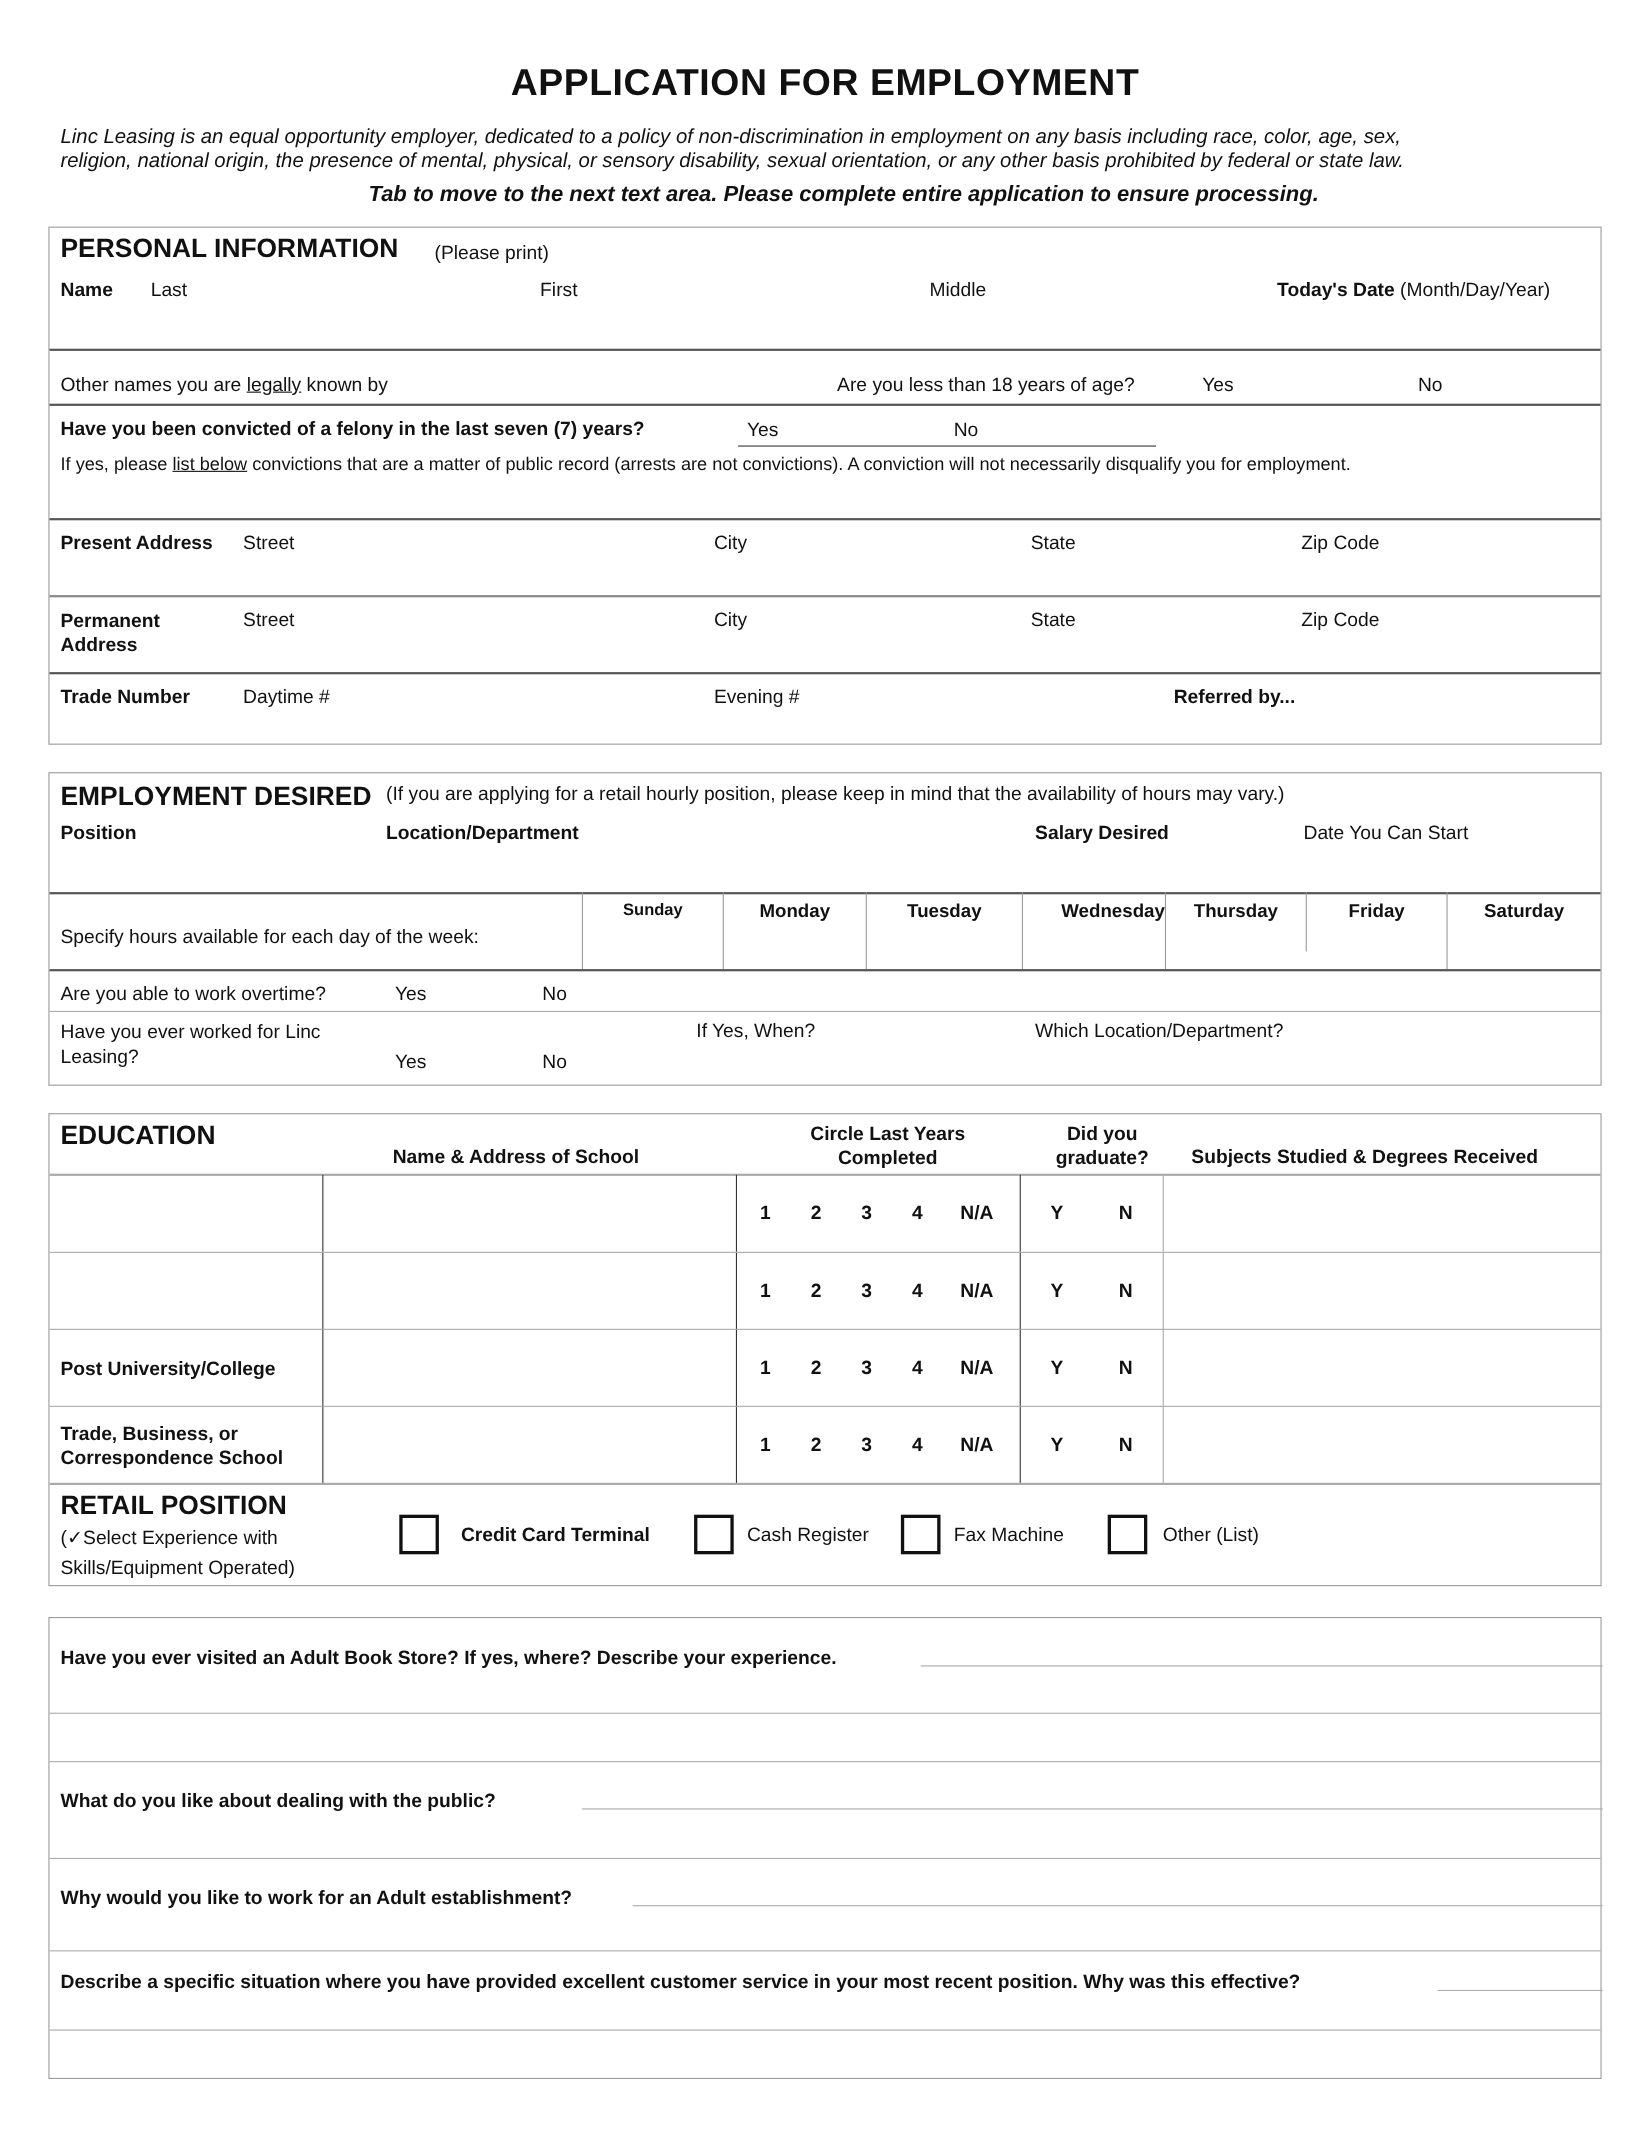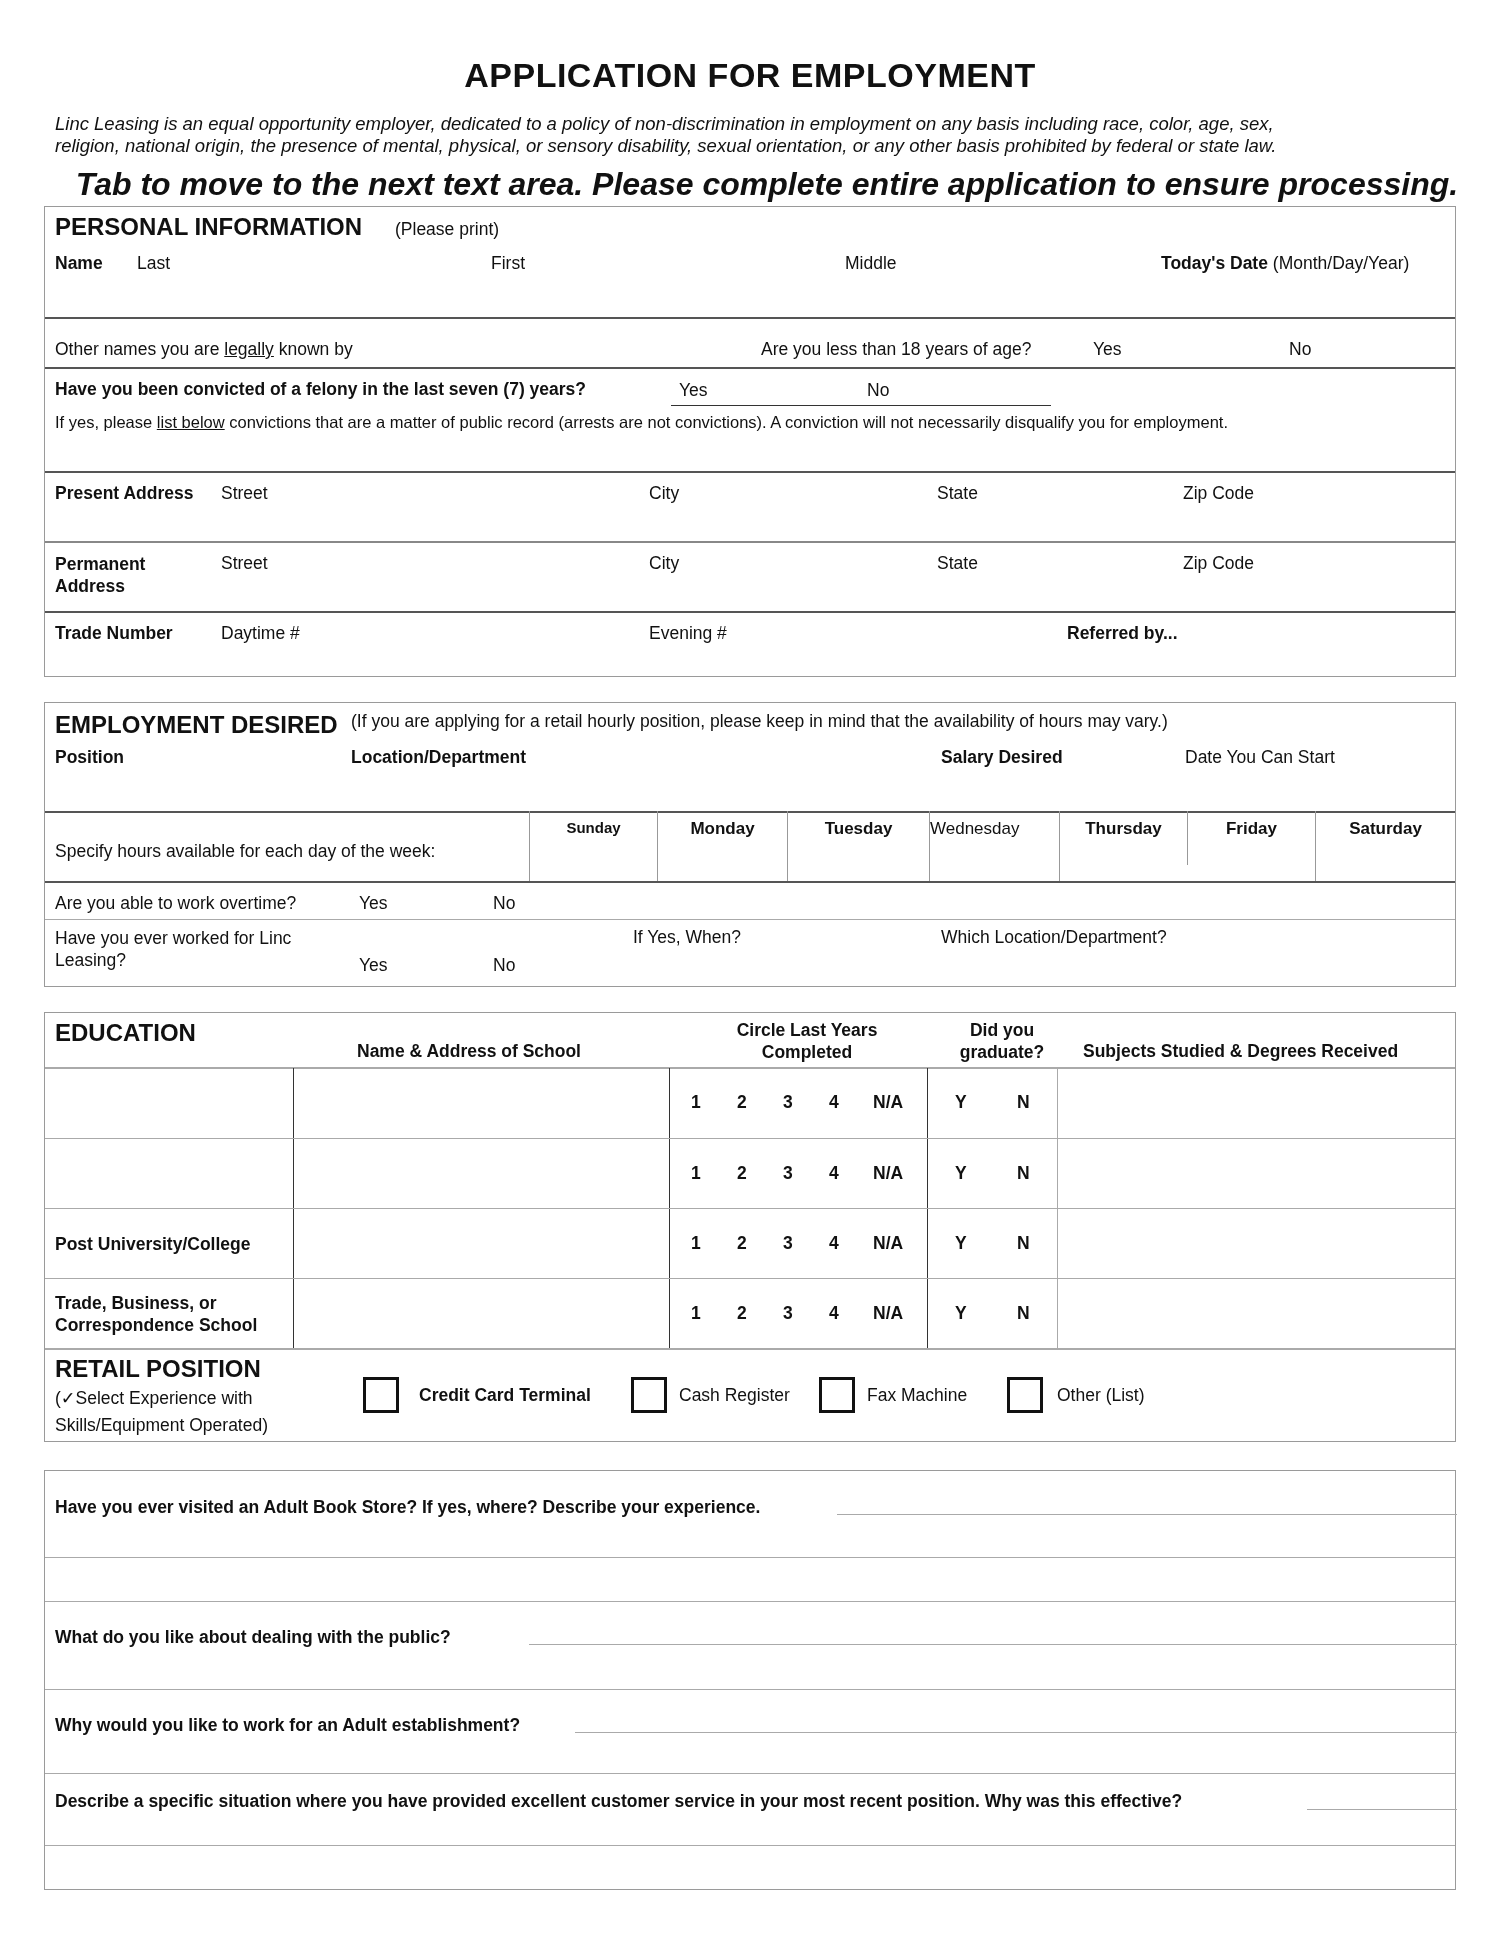--- a/index.html
+++ b/index.html
@@ -1,21 +1,21 @@
 <!DOCTYPE html>
 <html><head>
 <meta charset="utf-8">
 <style>
   * { box-sizing: border-box; margin: 0; padding: 0; }
   html, body { width: 1500px; height: 1941px; background: #ffffff; }
   body { font-family: "Liberation Sans", sans-serif; color: #111; position: relative; overflow: hidden; }
   .abs { position: absolute; }
   .title { left: 0; width: 1500px; top: 56px; text-align: center; font-size: 34px; font-weight: bold; letter-spacing: 0.5px; }
   .eeo { left: 55px; width: 1400px; top: 113px; font-size: 18.5px; font-style: italic; line-height: 22px; }
-  .tabnote { left: 0; width: 1500px; top: 166px; text-align: center; font-size: 32px; font-weight: bold; font-style: italic; padding-left: 34px; }
+  .tabnote { left: 0; width: 1500px; top: 166px; text-align: center; font-size: 20px; font-weight: bold; font-style: italic; padding-left: 34px; }
   .box { border: 1.5px solid #9a9a9a; background: #fff; }
   .hl { position: absolute; left: 0; right: 0; height: 0; border-top: 2px solid #555; }
   .hl.light { border-top: 1.5px solid #aaa; }
   .lbl { position: absolute; font-size: 17.5px; white-space: nowrap; }
   .b { font-weight: bold; }
   .sec { position: absolute; font-size: 24px; font-weight: bold; white-space: nowrap; }
   .u { text-decoration: underline; }
   .field { position: absolute; background: transparent; border: none; outline: none; font-family: "Liberation Sans", sans-serif; font-size: 16px; }
   .cb { position: absolute; width: 36px; height: 36px; border: 3px solid #111; background: #fff; }
   .uline { position: absolute; height: 0; border-top: 1.5px solid #aaa; }
@@ -123,21 +123,21 @@
       </div>
       <div style="position: absolute; top: 0px; height: 70px; left: 128px; width: 130px; border-left: 1.5px solid rgb(153, 153, 153);">
         <div style="text-align: center; font-weight: bold; font-size: 17px; margin-top: 8px;">Monday</div>
         <input class="field" style="left: 4px; top: 36px; width: 122px; height: 28px; text-align: center;">
       </div>
       <div style="position: absolute; top: 0px; height: 70px; left: 258px; width: 142px; border-left: 1.5px solid rgb(153, 153, 153);">
         <div style="text-align: center; font-weight: bold; font-size: 17px; margin-top: 8px;">Tuesday</div>
         <input class="field" style="left: 4px; top: 36px; width: 134px; height: 28px; text-align: center;">
       </div>
       <div style="position: absolute; top: 0px; height: 70px; left: 400px; width: 130px; border-left: 1.5px solid rgb(153, 153, 153);">
-        <div style="text-align: left; font-weight: normal; font-size: 17px; margin-top: 8px;">Wednesday</div>
+        <div style="text-align: right; font-weight: bold; font-size: 17px; margin-top: 8px;">Wednesday</div>
         <input class="field" style="left: 4px; top: 36px; width: 122px; height: 28px; text-align: center;">
       </div>
       <div style="position: absolute; top: 0px; height: 70px; left: 530px; width: 128px; border-left: 1.5px solid rgb(153, 153, 153);">
         <div style="text-align: center; font-weight: bold; font-size: 17px; margin-top: 8px;">Thursday</div>
         <input class="field" style="left: 4px; top: 36px; width: 120px; height: 28px; text-align: center;">
       </div>
       <div style="position: absolute; top: 0px; height: 54px; left: 658px; width: 128px; border-left: 1.5px solid rgb(153, 153, 153);">
         <div style="text-align: center; font-weight: bold; font-size: 17px; margin-top: 8px;">Friday</div>
         <input class="field" style="left: 4px; top: 36px; width: 120px; height: 28px; text-align: center;">
       </div>

